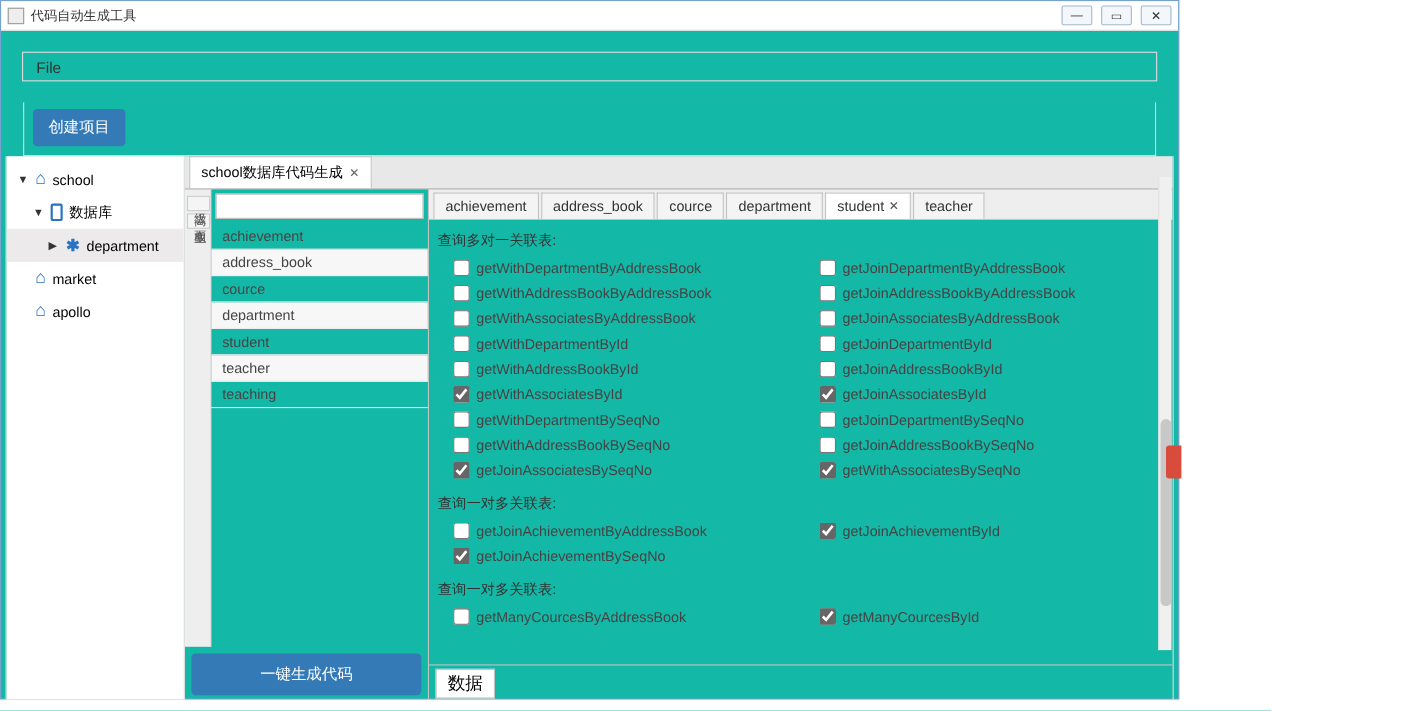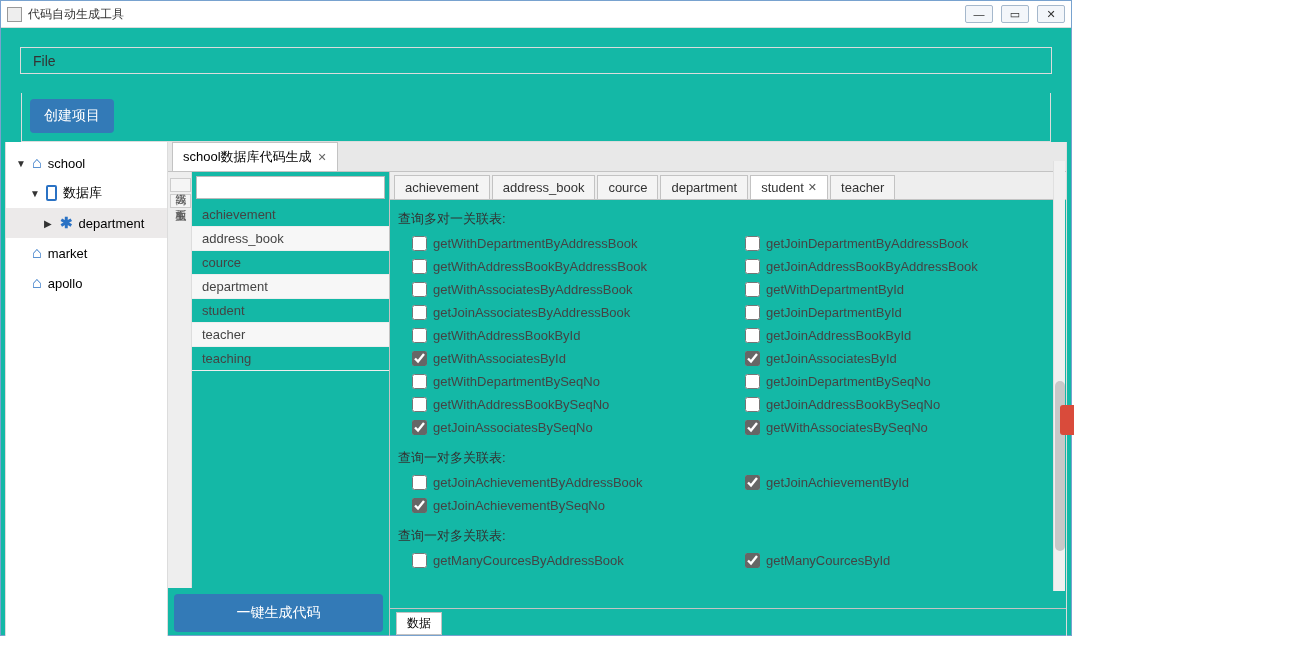--- a/index.html
+++ b/index.html
@@ -51,21 +51,21 @@
 .inner-tabstrip { height: 28px; display: flex; align-items: flex-end; border-bottom: 1px solid #c3c3c3; background: #eee; padding: 2px 0 0 4px; gap: 2px; }
 .itab { border: 1px solid #c3c3c3; border-bottom: none; padding: 4px 10px; font-size: 13px; background: #f4f4f4; cursor: pointer; display: flex; gap: 4px; align-items: center; color: #333; }
 .itab.active { background: #fff; }
 .itab .xx { font-size: 11px; color: #555; }
 .cfg-body { flex: 1; overflow-y: auto; padding: 4px 8px 0 8px; }
 .sec-head { font-size: 13px; color: #333; padding: 6px 0 8px 0; }
 .chk-grid { display: grid; grid-template-columns: 1fr 1fr; row-gap: 8px; column-gap: 20px; padding: 0 0 8px 14px; }
 .chk { display: flex; align-items: center; gap: 6px; color: #444; font-size: 13px; }
 .chk input { width: 15px; height: 15px; accent-color: #666; cursor: pointer; }
 .bottom-tab { border-top: 1px solid #c3c3c3; padding: 3px 6px; }
-.bottom-tab .bt { border: 1px solid #c3c3c3; padding: 2px 10px; font-size: 12px; display: inline-block; background: #fff; cursor: pointer; }
+.bottom-tab .bt { border: 1px solid #c3c3c3; padding: 2px 10px; font-size: 16px; display: inline-block; background: #fff; cursor: pointer; }
 
 .statusbar { height: 30px; margin: 0 20px; border: 1px solid #dcdcdc; border-top: none; display: flex; align-items: flex-end; padding: 0 10px; justify-content: space-between; }
 .status-text { font-size: 13px; color: #333; }
 .progress { width: 110px; height: 14px; border: 1px solid #b6d0e8; background: #6fb3e8; border-radius: 2px; }
 
 .scroll-hint { position: absolute; right: 6px; top: 160px; width: 12px; height: 430px; background: #f0f0f0; border-left: 1px solid #e0e0e0; }
 .scroll-thumb { position: absolute; right: 0; top: 220px; width: 10px; height: 170px; background: #c8c8c8; border-radius: 5px; }
 .edge-tab { position: absolute; right: -3px; top: 404px; width: 14px; height: 30px; background: #d94b3b; border-radius: 3px 0 0 3px; }
 </style>
 </head>
@@ -188,25 +188,25 @@
                 <label class="chk">
                   <input type="checkbox" style="">
                   <span>getJoinAddressBookByAddressBook</span>
                 </label>
                 <label class="chk">
                   <input type="checkbox" style="">
                   <span>getWithAssociatesByAddressBook</span>
                 </label>
                 <label class="chk">
                   <input type="checkbox" style="">
+                  <span>getJoinAssociatesByAddressBook</span>
+                </label>
+                <label class="chk">
+                  <input type="checkbox" style="">
                   <span>getWithDepartmentById</span>
-                </label>
-                <label class="chk">
-                  <input type="checkbox" style="">
-                  <span>getJoinAssociatesByAddressBook</span>
                 </label>
                 <label class="chk">
                   <input type="checkbox" style="">
                   <span>getJoinDepartmentById</span>
                 </label>
                 <label class="chk">
                   <input type="checkbox" style="">
                   <span>getWithAddressBookById</span>
                 </label>
                 <label class="chk">

